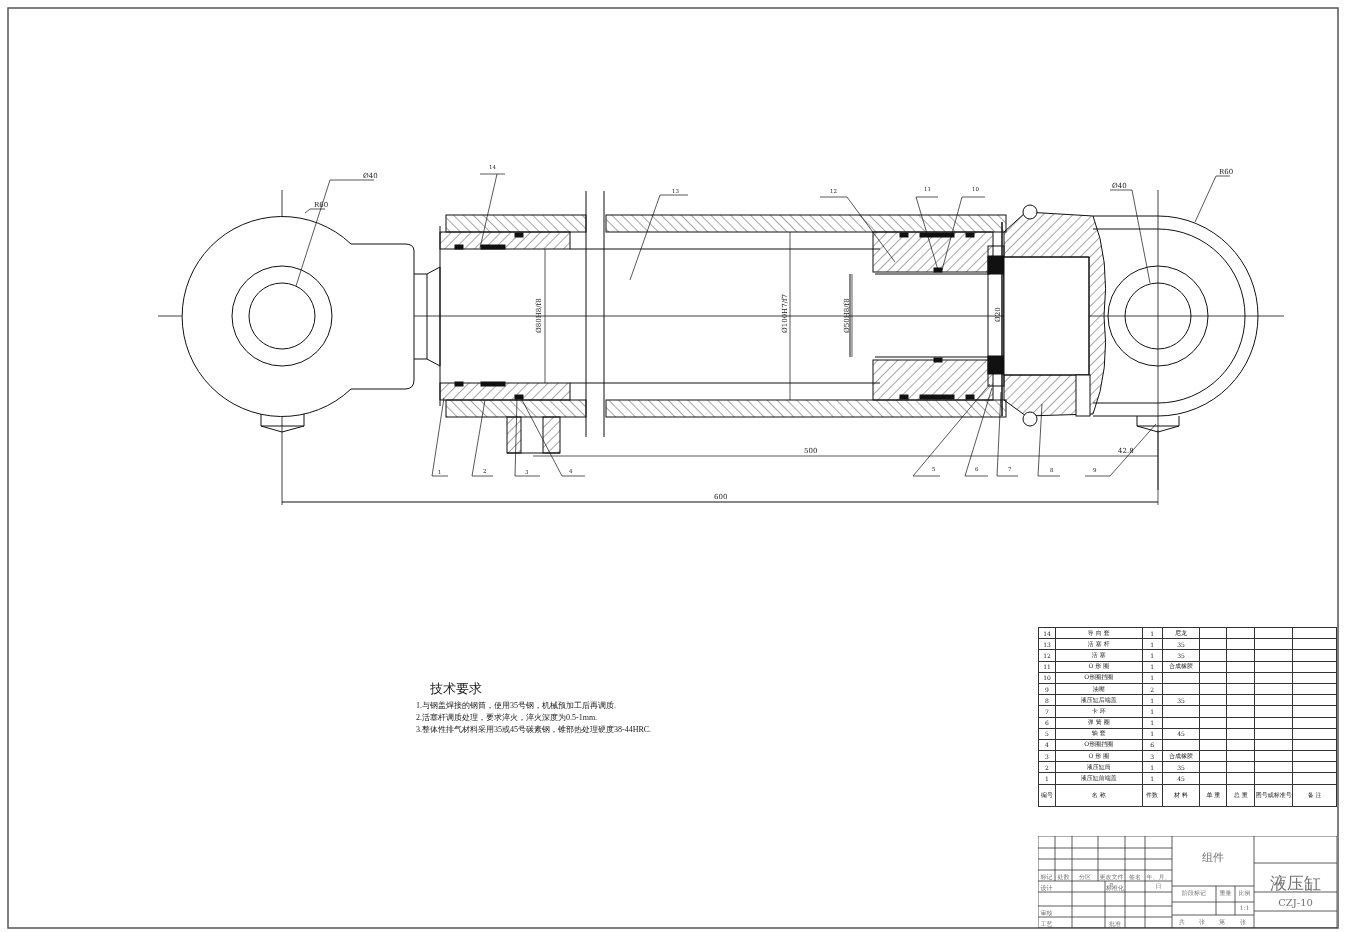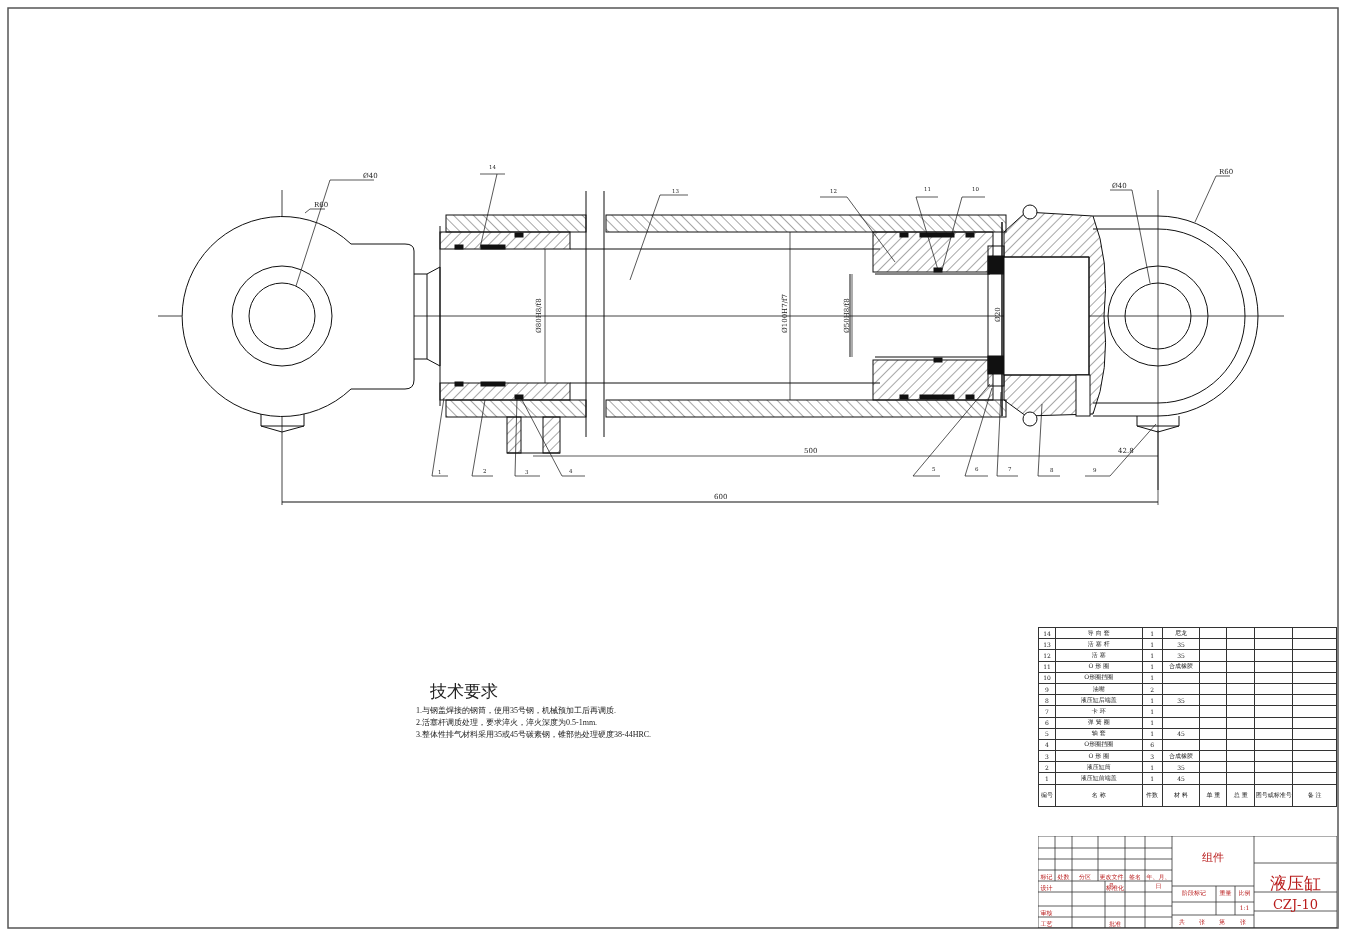--- a/index.html
+++ b/index.html
@@ -1,24 +1,24 @@
 <!DOCTYPE html>
 <html><head>
 <meta charset="utf-8">
 <style>
   html,body{margin:0;padding:0;background:#fff;}
   body{width:1348px;height:932px;position:relative;overflow:hidden;font-family:"DejaVu Sans",sans-serif;}
   #sheet{position:absolute;left:0;top:0;width:1348px;height:932px;}
   svg text{font-family:"DejaVu Serif",serif;fill:#222;}
   .tech{position:absolute;left:416px;top:680px;color:#222;font-family:"DejaVu Serif",serif;}
-  .tech h3{margin:0 0 2px 14px;font-size:17px;font-weight:normal;}
+  .tech h3{margin:0 0 2px 14px;font-size:13px;font-weight:normal;}
   .tech p{margin:0;font-size:8px;line-height:12px;font-family:Liberation Serif, serif;}
   .bom{position:absolute;left:1038px;top:627px;width:299px;border-collapse:collapse;font-family:"DejaVu Serif",serif;font-size:6px;color:#222;}
   .bom td{border:1px solid #333;height:10.2px;padding:0;text-align:center;white-space:nowrap;}
-  .tb{position:absolute;left:1038px;top:836px;width:299px;height:91px;font-family:"DejaVu Serif",serif;color:#b91c1c;}
+  .tb{position:absolute;left:1038px;top:836px;width:299px;height:91px;font-family:"DejaVu Serif",serif;color:#737373;}
   .tb div{position:absolute;font-size:6px;text-align:center;}
 </style>
 </head>
 <body>
 
 <svg id="sheet" width="1348" height="932" viewBox="0 0 1348 932" xmlns="http://www.w3.org/2000/svg">
   <defs>
     <pattern id="hatchR" patternUnits="userSpaceOnUse" width="7" height="7" patternTransform="rotate(45)">
       <line x1="0" y1="0" x2="0" y2="7" stroke="#222" stroke-width="0.8"></line>
     </pattern>
@@ -399,14 +399,14 @@
   <div style="left:134px;top:14px;width:82px;font-size:11px">组件</div>
   <div style="left:134px;top:53px;width:44px">阶段标记</div>
   <div style="left:178px;top:53px;width:19px">重量</div>
   <div style="left:197px;top:53px;width:19px">比例</div>
   <div style="left:197px;top:68px;width:19px">1:1</div>
   <div style="left:134px;top:82px;width:20px">共</div>
   <div style="left:154px;top:82px;width:20px">张</div>
   <div style="left:174px;top:82px;width:20px">第</div>
   <div style="left:194px;top:82px;width:22px">张</div>
   <div style="left:216px;top:36px;width:83px;font-size:17px">液压缸</div>
-  <div style="left:216px;top:61px;width:83px;font-size:13px">CZJ-10</div>
+  <div style="left:216px;top:61px;width:83px;font-size:10px">CZJ-10</div>
 </div>
 
 </body></html>

